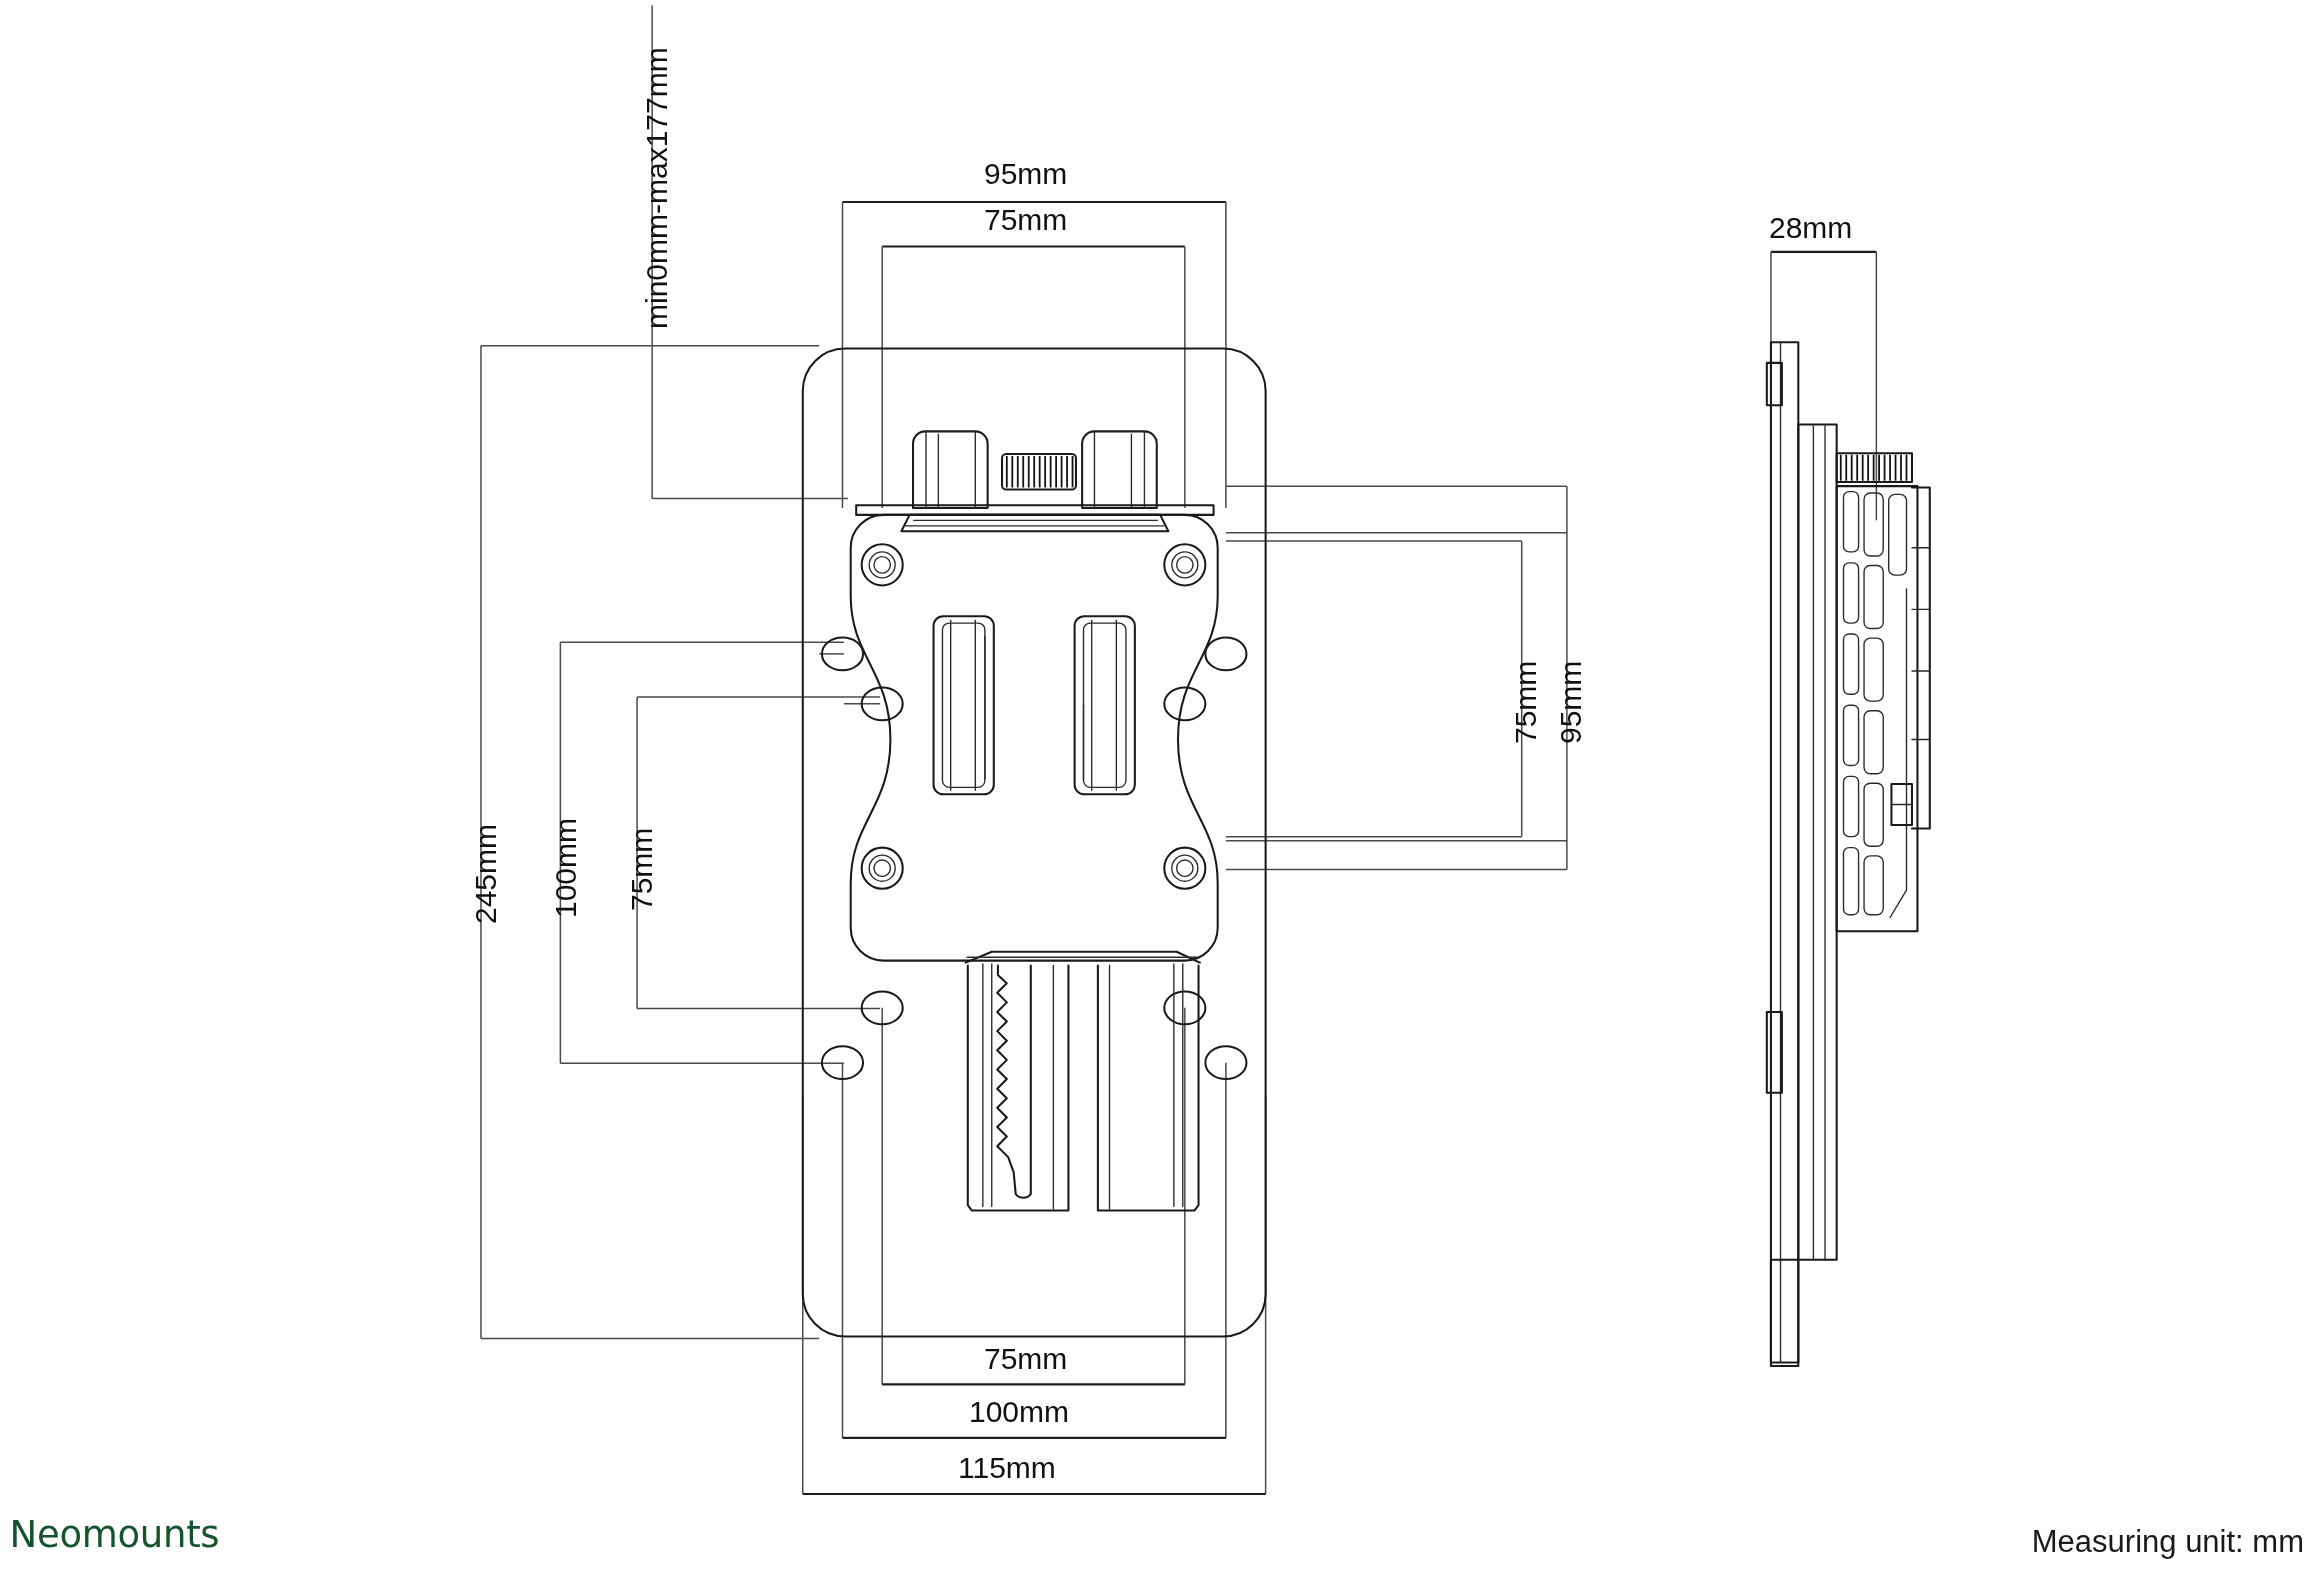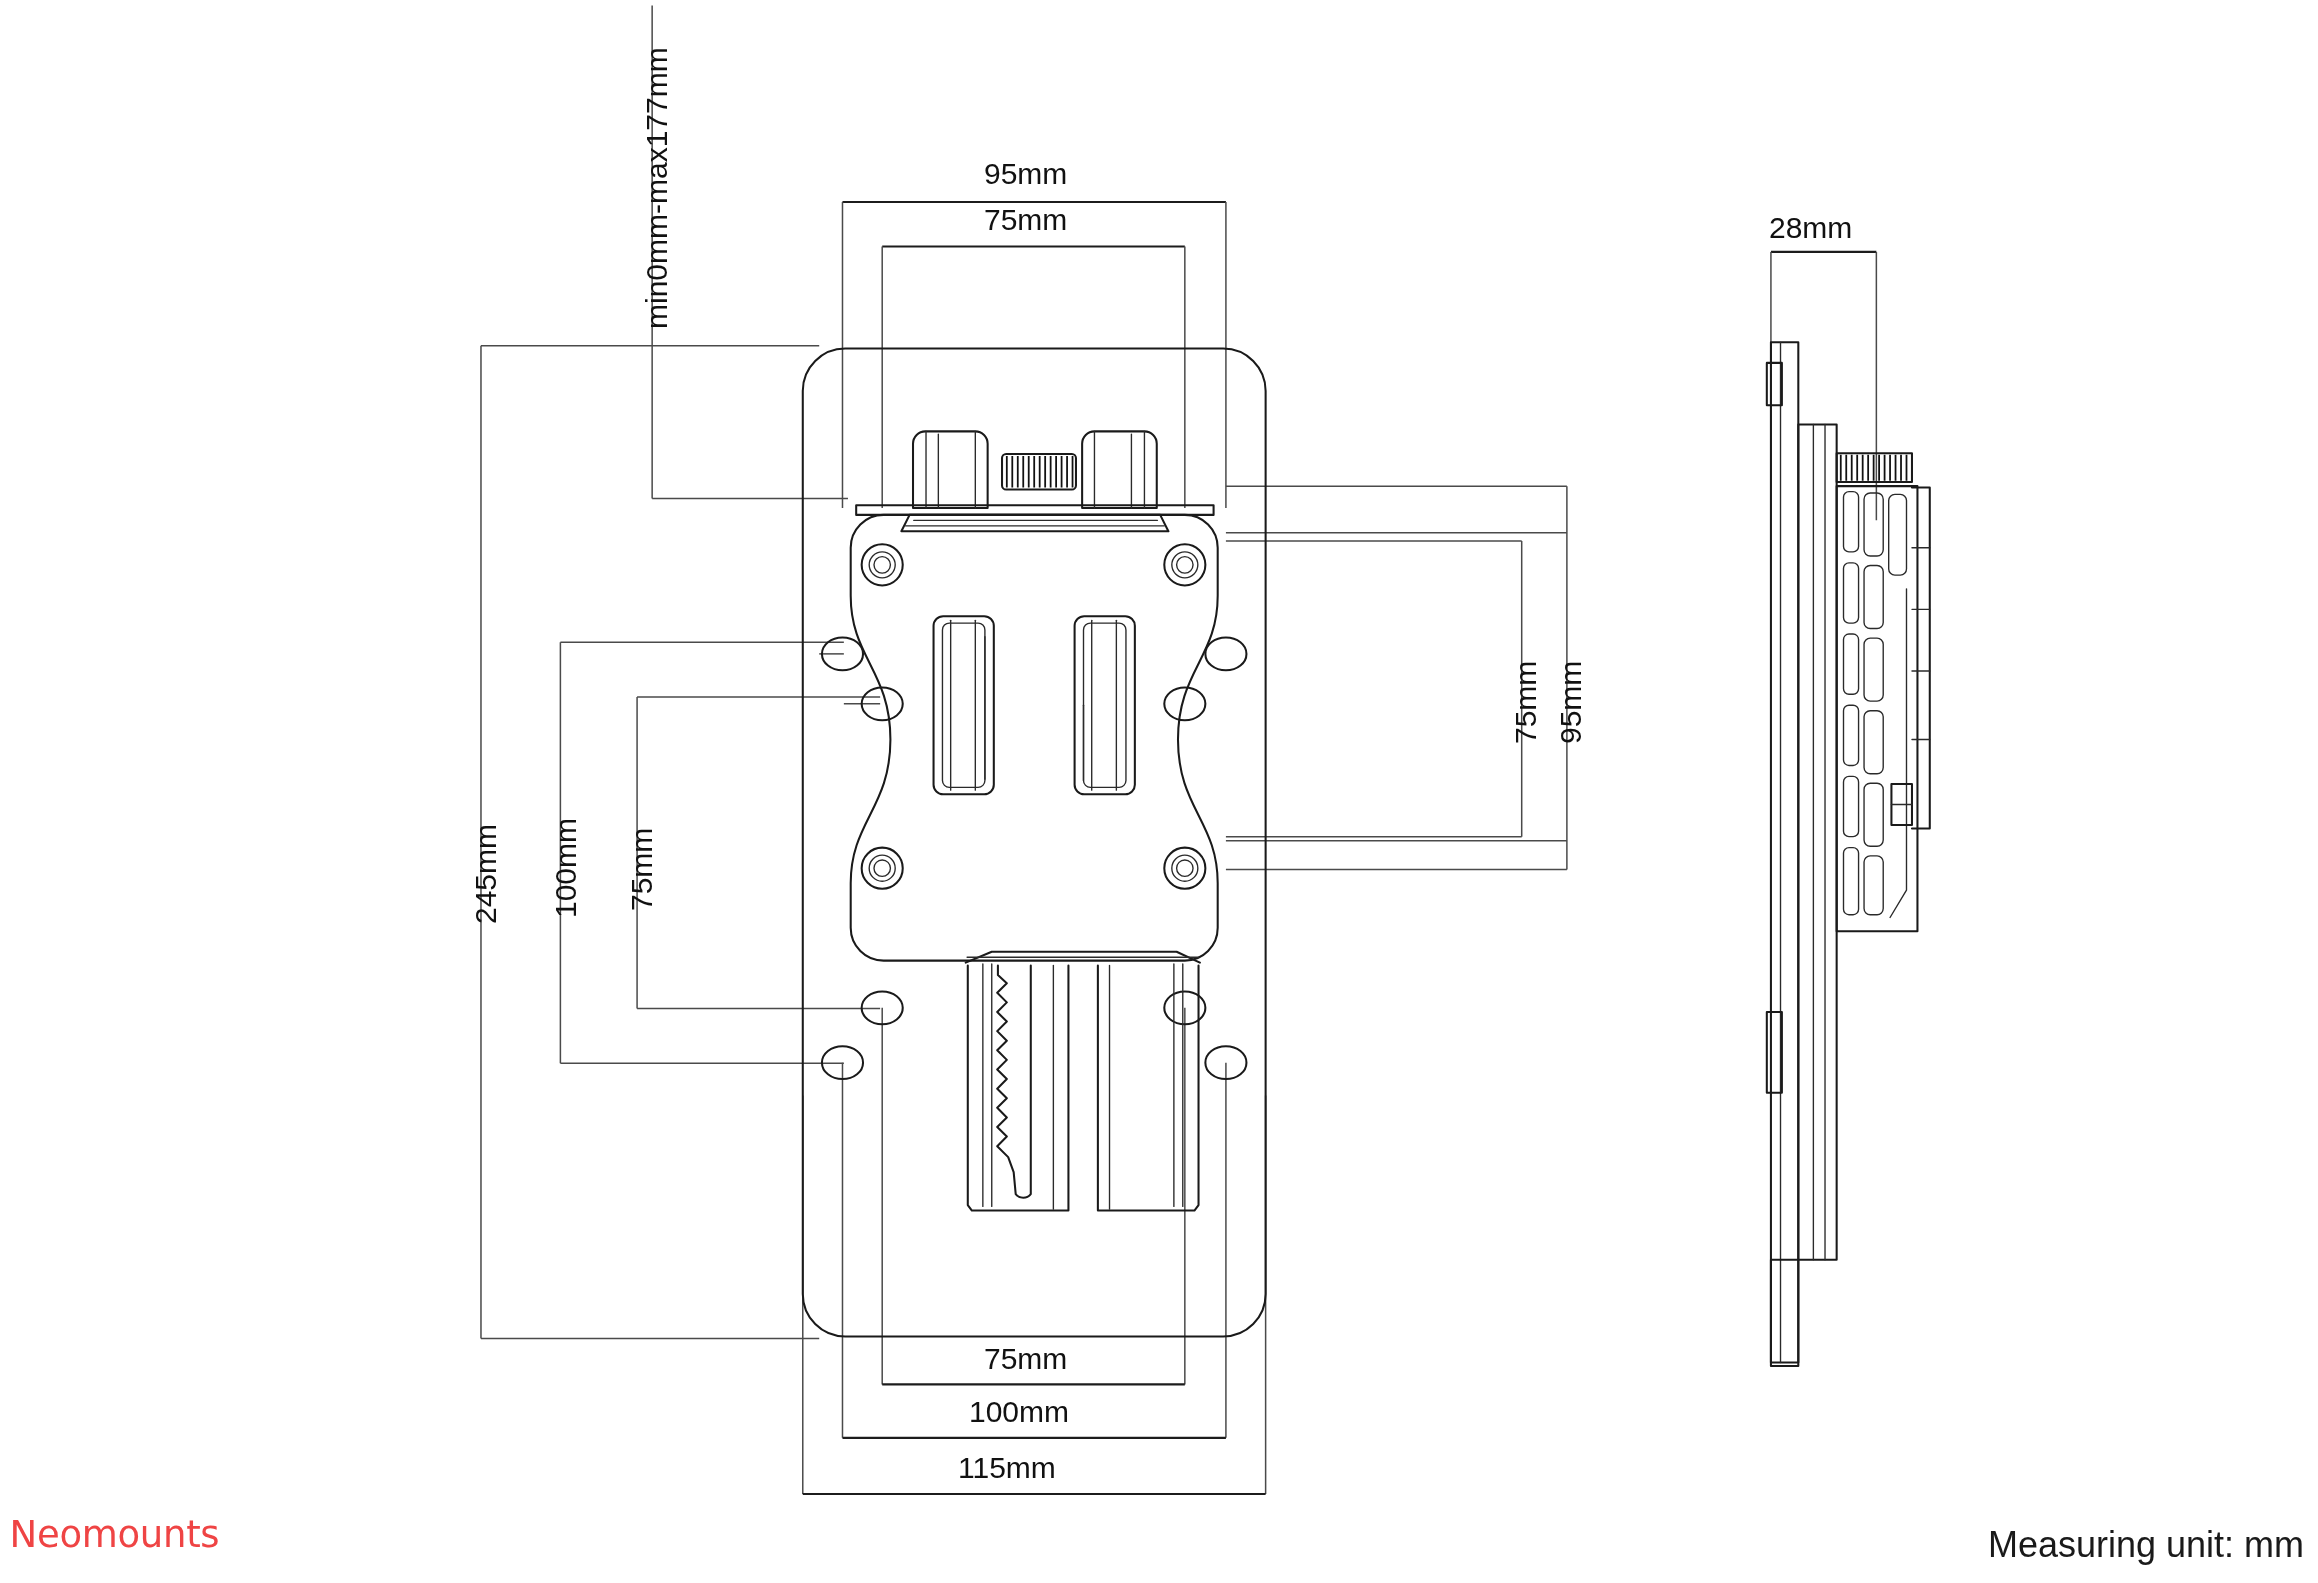--- a/index.html
+++ b/index.html
@@ -12,30 +12,30 @@
     position:relative;
   }
   #stage{position:absolute;left:0;top:0;width:2319px;height:1266px;}
   svg#drawing{position:absolute;left:0;top:0;width:2319px;height:1583px;}
 
   .brand{
     position:absolute;
     left:9.6px;
     top:1513px;
     font-size:37px;
-    color:#ef4444;
+    color:#14532d;
     letter-spacing:-0.3px;
     font-family:"DejaVu Sans", sans-serif;
     white-space:nowrap;
   }
   .unit-note{
     position:absolute;
     right:15px;
     top:1524px;
-    font-size:36px;
+    font-size:31px;
     color:#1a1a1a;
     white-space:nowrap;
   }
   .dimlabel{
     position:absolute;
     font-size:30px;
     color:#111;
     white-space:nowrap;
     line-height:1;
   }

